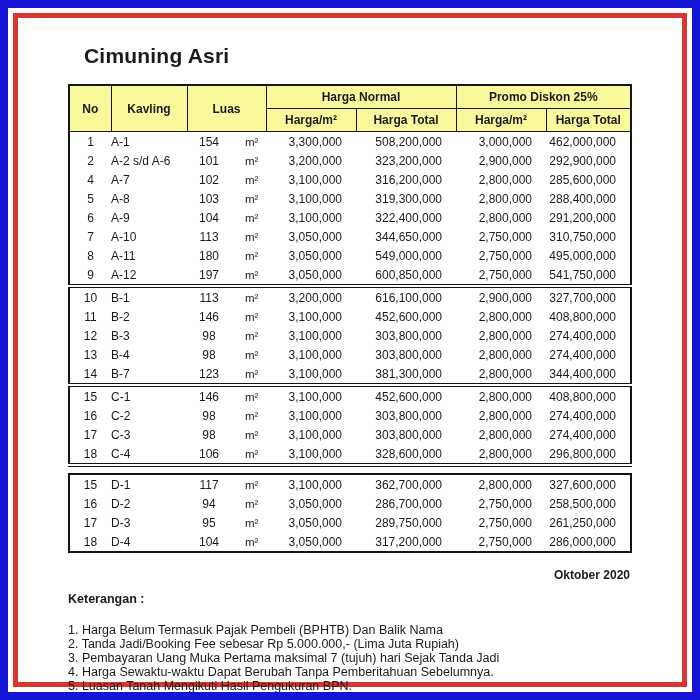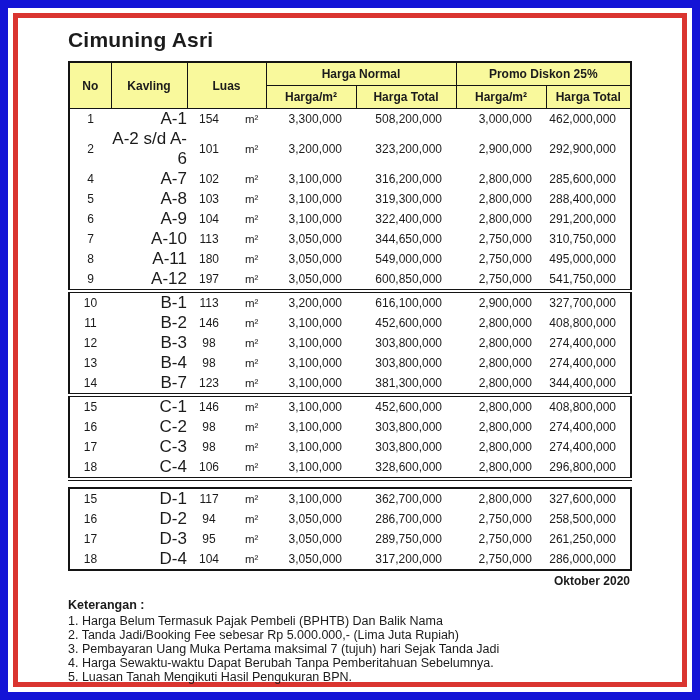--- a/index.html
+++ b/index.html
@@ -3,42 +3,42 @@
 <meta charset="utf-8">
 <style>
   html,body{margin:0;padding:0;}
   body{
     width:700px;height:700px;position:relative;overflow:hidden;
     background:#ffffff;font-family:"Liberation Sans",sans-serif;color:#1b1b1b;
   }
   .frame-outer{position:absolute;inset:0;border:8px solid #1414d6;pointer-events:none;}
   .frame-inner{position:absolute;inset:13px;border:5px solid #da3530;pointer-events:none;}
   .content{position:absolute;left:68px;top:28px;width:564px;}
-  .title{margin:0;font-size:21px;font-weight:bold;line-height:24px;letter-spacing:.2px;}
+  .title{margin:16px;font-size:21px;font-weight:bold;line-height:24px;letter-spacing:.2px;}
   .subtitle{margin-top:8px;font-size:12.5px;font-weight:bold;}
   table.price{border-collapse:collapse;table-layout:fixed;width:562px;border-radius:21px;}
   table.price-main{margin-top:9px;border:2px solid #141414;border-bottom:4px double #141414;}
   table.price-d{margin-top:6px;border:2px solid #141414;}
   col.c-no{width:42px;}  col.c-kav{width:76px;}  col.c-luas{width:79px;}
   col.c-nm2{width:90px;} col.c-ntot{width:100px;} col.c-pm2{width:90px;} col.c-ptot{width:85px;}
   thead th{
     background:#f9f99c;border:1.5px solid #141414;font-size:12px;font-weight:bold;
     padding:2px 2px;height:18px;text-align:center;
   }
   tbody td{font-size:12px;height:19px;padding:0;border:none;vertical-align:middle;}
   tr.sec-start td{border-top:4px double #141414;}
   td.no-cell{text-align:center;}
-  td.kav-cell{text-align:right;font-size:17px;}
+  td.kav-cell{text-align:left;font-size:12px;}
   td.luas-cell{white-space:nowrap;}
   .luas-num{display:inline-block;width:44px;text-align:center;}
   .luas-unit{display:inline-block;padding-left:14px;font-size:11.5px;}
   td.num{text-align:right;padding-right:14px;font-variant-numeric:tabular-nums;}
-  .date-label{width:562px;margin-top:3px;text-align:right;font-weight:bold;font-size:12px;}
+  .date-label{width:562px;margin-top:15px;text-align:right;font-weight:bold;font-size:12px;}
   .notes{margin-top:10px;font-size:12.5px;}
-  .notes-title{font-weight:bold;margin-bottom:2px;}
+  .notes-title{font-weight:bold;margin-bottom:17px;}
   .note-item{}
 </style>
 </head>
 <body>
 
 <div class="frame-outer"></div>
 <div class="frame-inner"></div>
 
 <div class="content">
   <h1 class="title">Cimuning Asri</h1>

